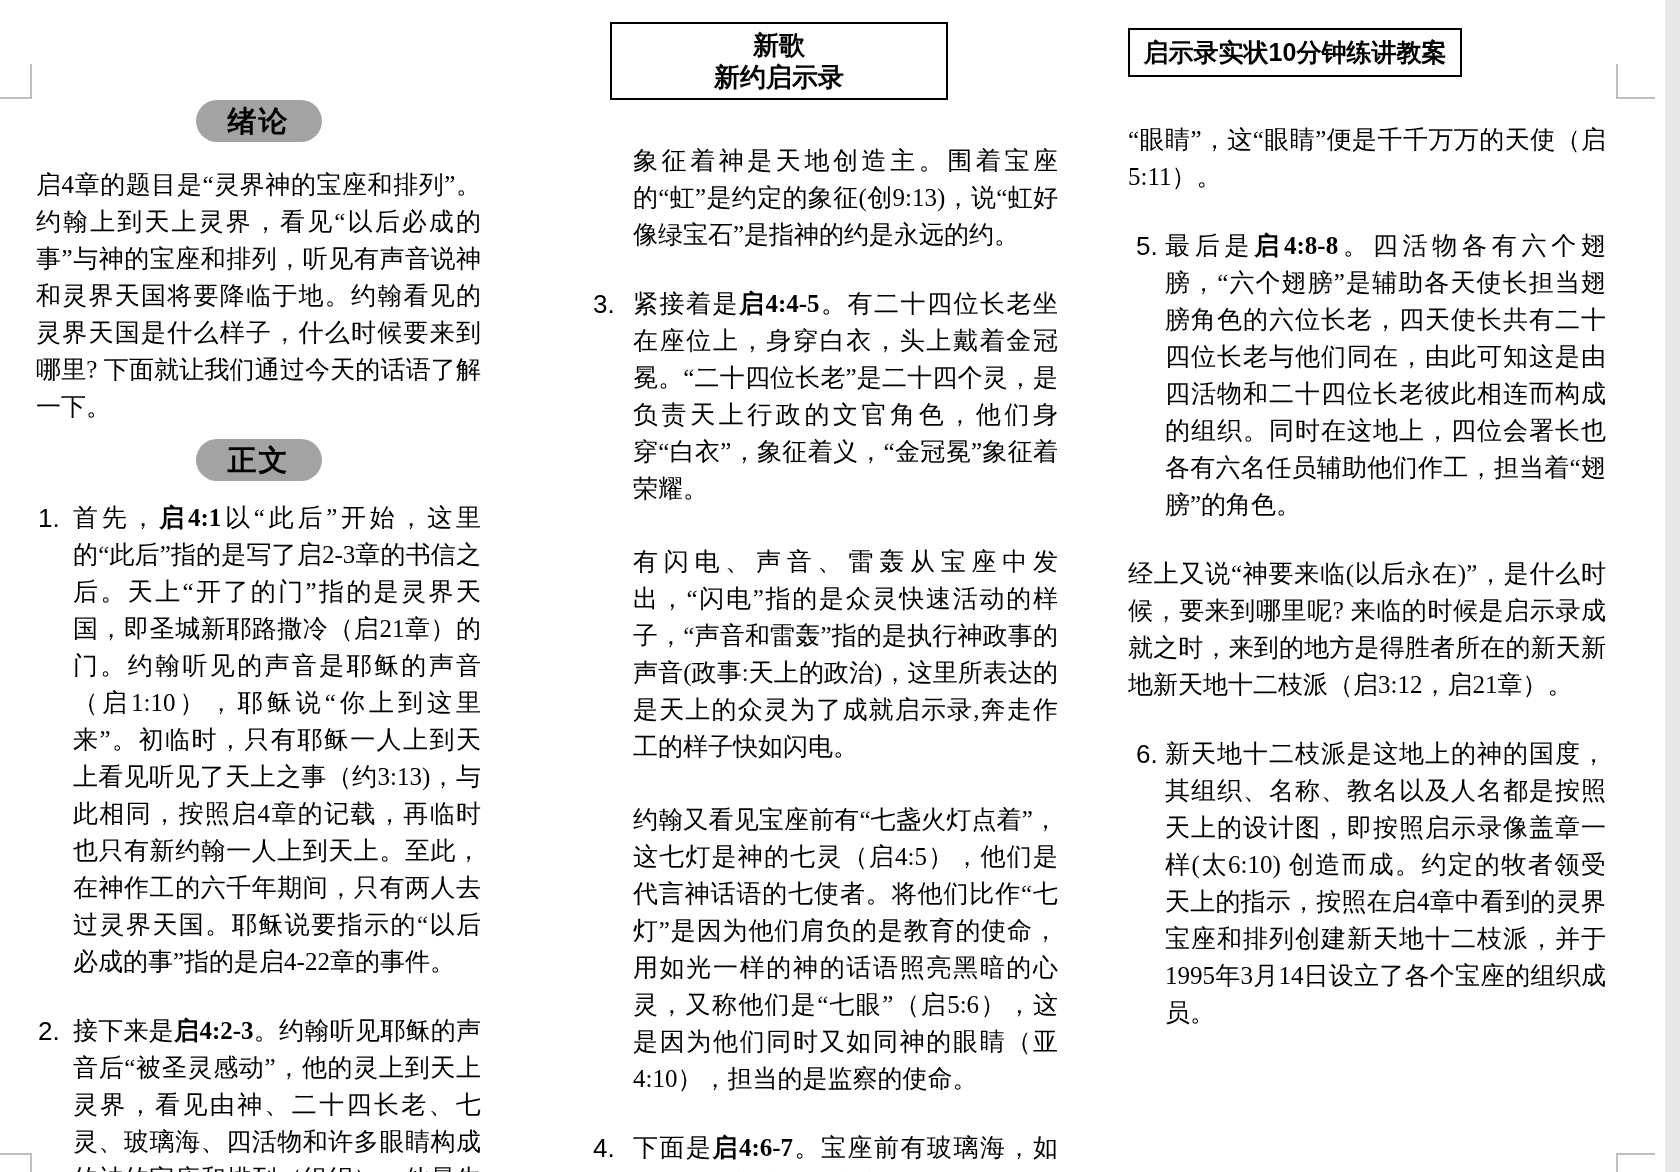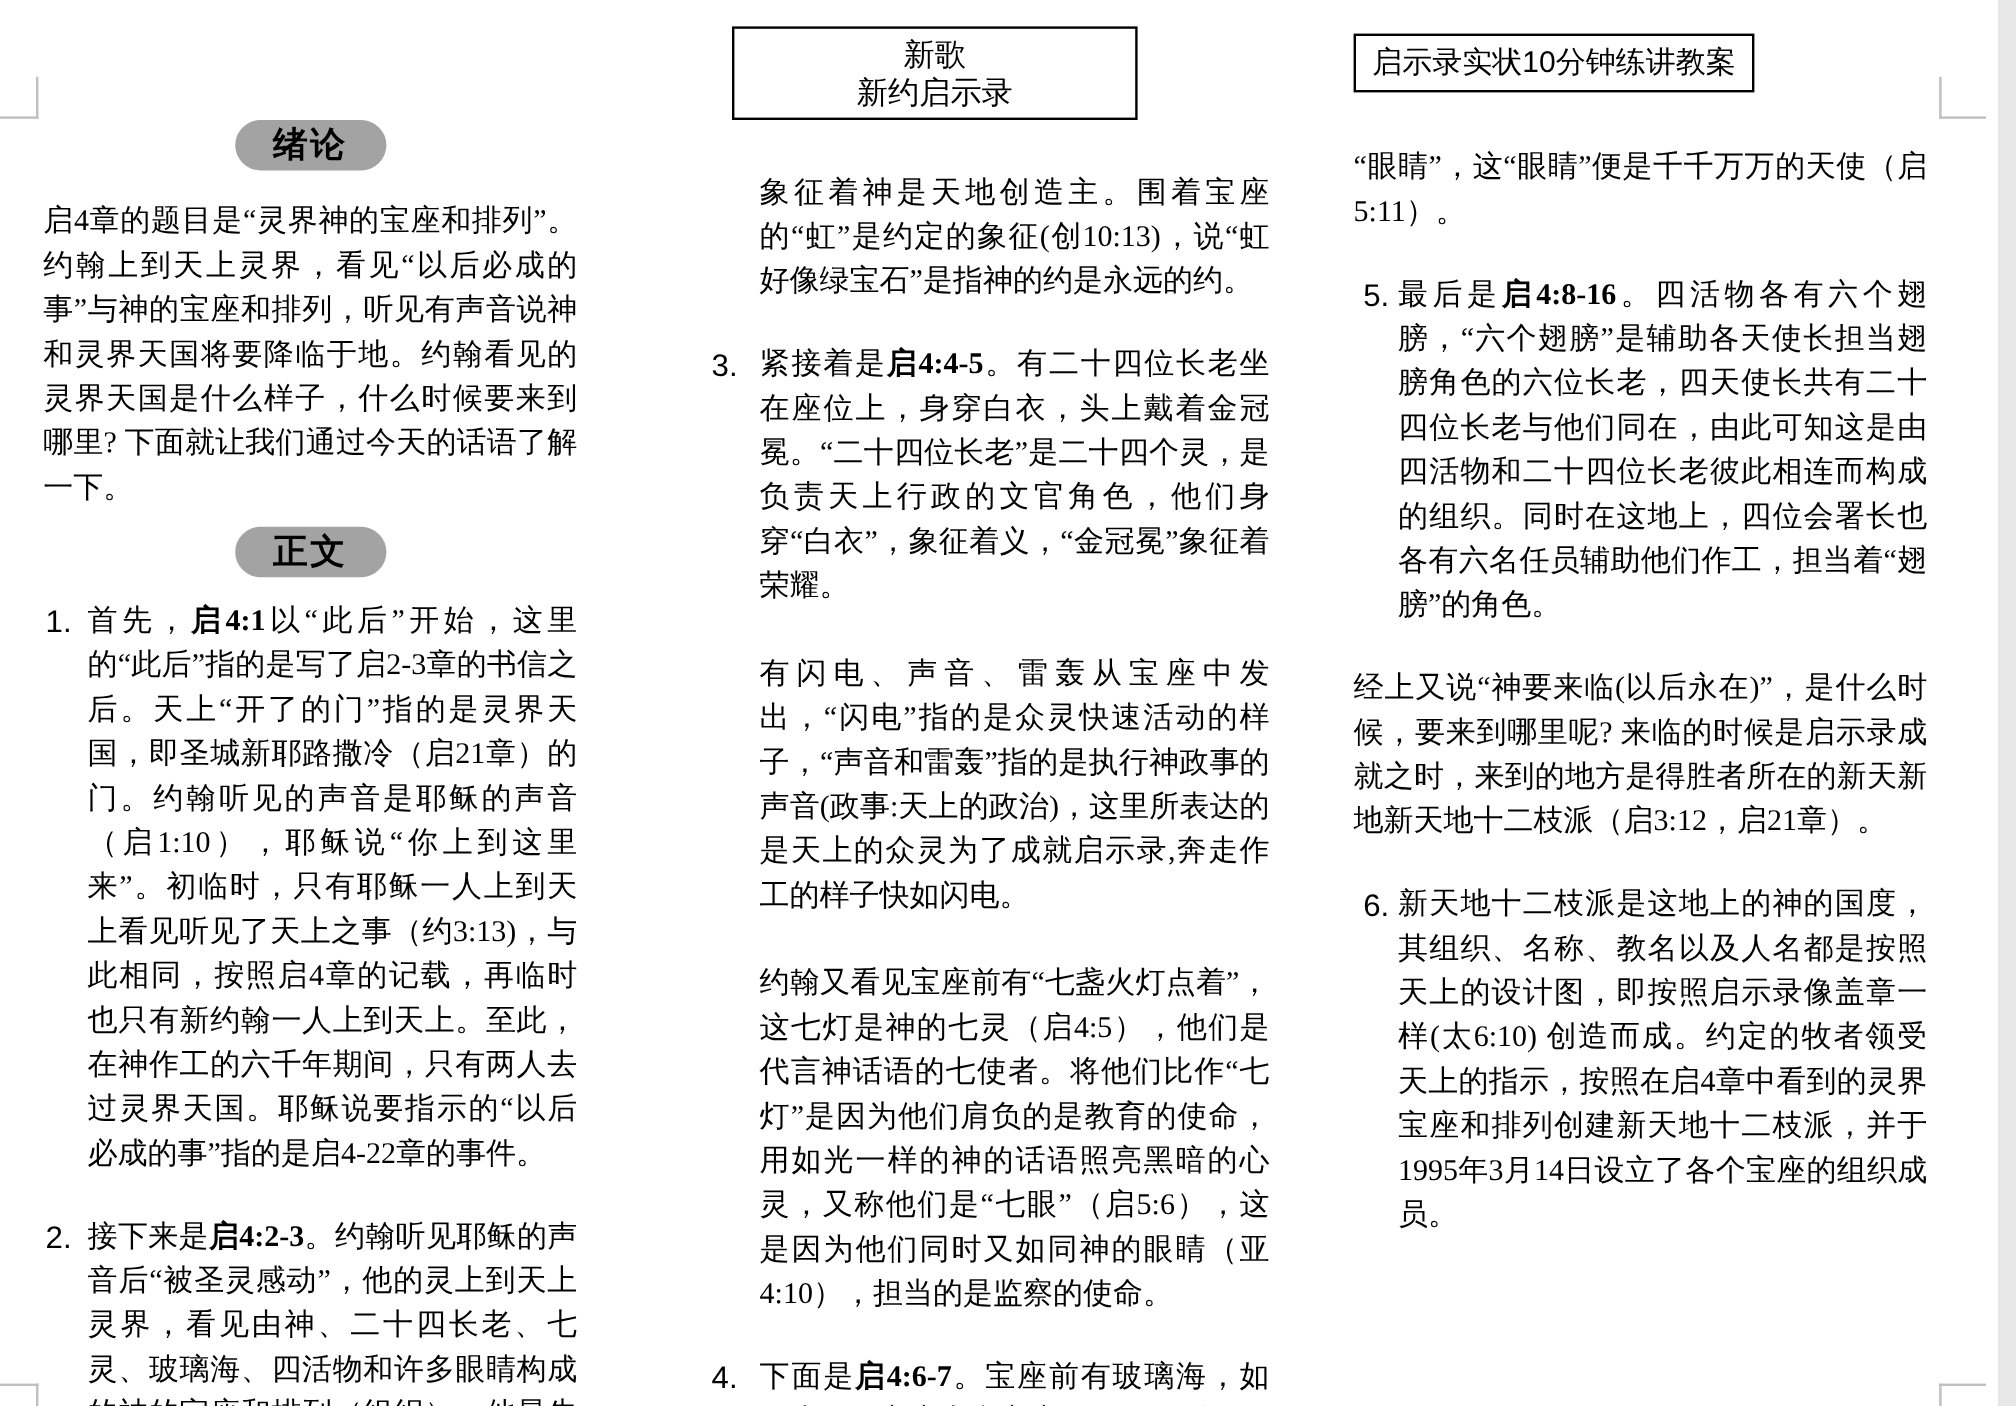--- a/index.html
+++ b/index.html
@@ -44,21 +44,21 @@
   #col-mid .item{padding-left:50px;}
   #col-mid .item .num{left:10px;}
   #col-mid .para.first{margin-top:42px;}
   
   #col-right .para{margin-top:32px;}
   #col-right .item{padding-left:37px;}
   #col-right .item .num{left:8px;}
   #col-right .para.first{margin-top:44px;}
 
   .title-box{
-    border:2.5px solid #000;text-align:center;font-weight:normal;
+    border:2.5px solid #000;text-align:center;font-weight:bold;
     font-family:"Liberation Sans",sans-serif;
   }
   #mid-box{width:334px;margin-left:27px;font-size:26px;line-height:32px;padding:5px 0;}
   #right-box{width:330px;margin-left:0;font-size:25px;line-height:31px;padding:7px 0;}
 
   
   .crop{position:absolute;}
   #crop-tl{left:0;top:64px;width:30px;height:33px;border-right:2px solid #bfbfbf;border-bottom:2px solid #bfbfbf;}
   #crop-tr{left:1616px;top:64px;width:37px;height:33px;border-left:2px solid #bfbfbf;border-bottom:2px solid #bfbfbf;}
   #crop-bl{left:0;top:1153px;width:30px;height:19px;border-right:2px solid #bfbfbf;border-top:2px solid #bfbfbf;}
@@ -92,21 +92,21 @@
     <span>接下来是</span><span class="vref">启4:2-3</span><span>。约翰听见耶稣的声音后“被圣灵感动”，他的灵上到天上灵界，看见由神、二十四长老、七灵、玻璃海、四活物和许多眼睛构成的神的宝座和排列（组织）。他最先看见“有一位坐在宝座上”，这一位就是神，说“看那坐着的，好像碧玉和红宝石”，这是用碧玉和红宝石比喻蓝天和大地,</span>
   </div>
 </div>
 
 <div class="col" id="col-mid">
   <div class="title-box" id="mid-box">
     <div>新歌</div>
     <div>新约启示录</div>
   </div>
 
-  <p class="para first">象征着神是天地创造主。围着宝座的“虹”是约定的象征(创10:13)，说“虹好像绿宝石”是指神的约是永远的约。</p>
+  <p class="para first">象征着神是天地创造主。围着宝座的“虹”是约定的象征(创9:13)，说“虹好像绿宝石”是指神的约是永远的约。</p>
 
   <div class="item">
     <span class="num">3.</span>
     <span>紧接着是</span><span class="vref">启4:4-5</span><span>。有二十四位长老坐在座位上，身穿白衣，头上戴着金冠冕。“二十四位长老”是二十四个灵，是负责天上行政的文官角色，他们身穿“白衣”，象征着义，“金冠冕”象征着荣耀。</span>
   </div>
 
   <p class="para">有闪电、声音、雷轰从宝座中发出，“闪电”指的是众灵快速活动的样子，“声音和雷轰”指的是执行神政事的声音(政事:天上的政治)，这里所表达的是天上的众灵为了成就启示录,奔走作工的样子快如闪电。</p>
 
   <p class="para">约翰又看见宝座前有“七盏火灯点着”，这七灯是神的七灵（启4:5），他们是代言神话语的七使者。将他们比作“七灯”是因为他们肩负的是教育的使命，用如光一样的神的话语照亮黑暗的心灵，又称他们是“七眼”（启5:6），这是因为他们同时又如同神的眼睛（亚4:10），担当的是监察的使命。</p>
 
@@ -119,21 +119,21 @@
 <div class="col" id="col-right">
   <div class="title-box" id="right-box">
     <div>启示录实状10分钟练讲教案</div>
   </div>
 
   <p class="para first">“眼睛”，这“眼睛”便是千千万万的天使（启5:11）。</p>
 
 
   <div class="item">
     <span class="num">5.</span>
-    <span>最后是</span><span class="vref">启4:8-16</span><span>。四活物各有六个翅膀，“六个翅膀”是辅助各天使长担当翅膀角色的六位长老，四天使长共有二十四位长老与他们同在，由此可知这是由四活物和二十四位长老彼此相连而构成的组织。同时在这地上，四位会署长也各有六名任员辅助他们作工，担当着“翅膀”的角色。</span>
+    <span>最后是</span><span class="vref">启4:8-8</span><span>。四活物各有六个翅膀，“六个翅膀”是辅助各天使长担当翅膀角色的六位长老，四天使长共有二十四位长老与他们同在，由此可知这是由四活物和二十四位长老彼此相连而构成的组织。同时在这地上，四位会署长也各有六名任员辅助他们作工，担当着“翅膀”的角色。</span>
   </div>
 
   <p class="para">经上又说“神要来临(以后永在)”，是什么时候，要来到哪里呢? 来临的时候是启示录成就之时，来到的地方是得胜者所在的新天新地新天地十二枝派（启3:12，启21章）。</p>
 
   <div class="item">
     <span class="num">6.</span>
     <span></span><span class="vref"></span><span>新天地十二枝派是这地上的神的国度，其组织、名称、教名以及人名都是按照天上的设计图，即按照启示录像盖章一样(太6:10) 创造而成。约定的牧者领受天上的指示，按照在启4章中看到的灵界宝座和排列创建新天地十二枝派，并于1995年3月14日设立了各个宝座的组织成员。</span>
   </div>
 </div>
 

